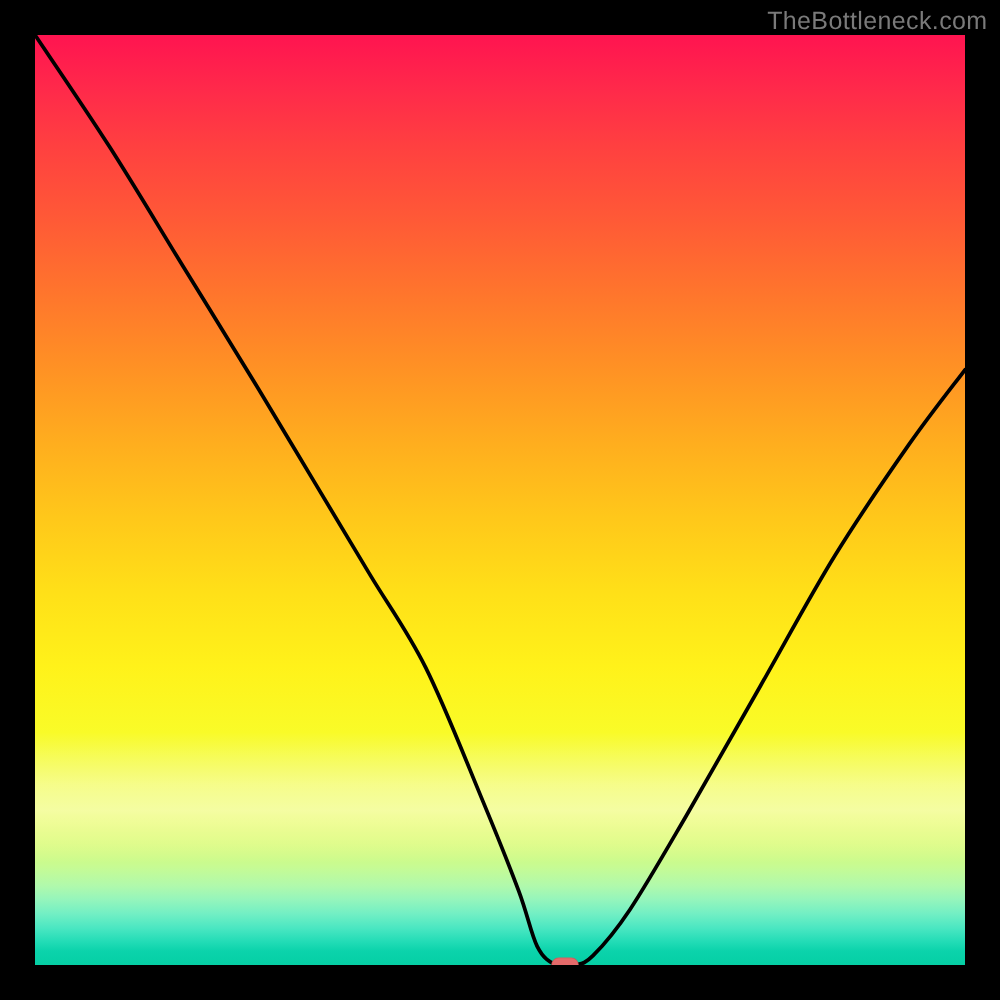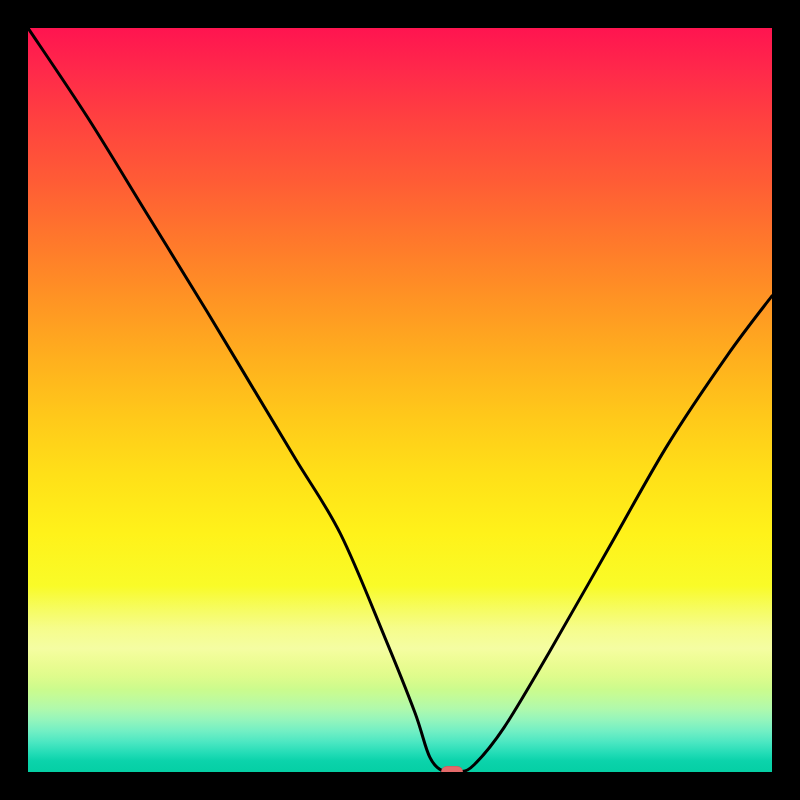--- a/index.html
+++ b/index.html
@@ -97,20 +97,21 @@
     transform: translate(-50%, -50%);
     z-index: 30;
     box-shadow: 0 0 0 0.5px rgba(0,0,0,0.15) inset;
   }
 </style>
 </head>
 <body>
 
 <div class="frame">
 
+  <div class="watermark">TheBottleneck.com</div>
 
   <div class="plot-area">
     <div class="gradient"></div>
     <div class="pale-band"></div>
 
     <svg class="curve" viewBox="0 0 744 744" preserveAspectRatio="none">
       <path id="curve-path" d="M 0.00 0.00 C 9.92 14.88, 39.68 58.28, 59.52 89.28 C 79.36 120.28, 99.20 153.76, 119.04 186.00 C 138.88 218.24, 161.20 254.20, 178.56 282.72 C 195.92 311.24, 208.32 332.32, 223.20 357.12 C 238.08 381.92, 252.96 406.72, 267.84 431.52 C 282.72 456.32, 297.60 476.16, 312.48 505.92 C 327.36 535.68, 344.72 580.32, 357.12 610.08 C 369.52 639.84, 379.44 664.64, 386.88 684.48 C 394.32 704.32, 396.80 719.20, 401.76 729.12 C 406.72 739.04, 411.68 741.52, 416.64 744.00 C 421.60 746.48, 426.56 745.24, 431.52 744.00 C 436.48 742.76, 438.96 744.00, 446.40 736.56 C 453.84 729.12, 463.76 717.96, 476.16 699.36 C 488.56 680.76, 503.44 654.72, 520.80 624.96 C 538.16 595.20, 560.48 555.52, 580.32 520.80 C 600.16 486.08, 620.00 448.88, 639.84 416.64 C 659.68 384.40, 682.00 352.16, 699.36 327.36 C 716.72 302.56, 736.56 277.76, 744.00 267.84" fill="none" stroke="#000" stroke-width="3" stroke-linejoin="round" stroke-linecap="round"></path>
     </svg>
 
     <div id="marker" class="marker" style="left: 424.08px; top: 744px; background: rgb(228, 106, 106);"></div>

